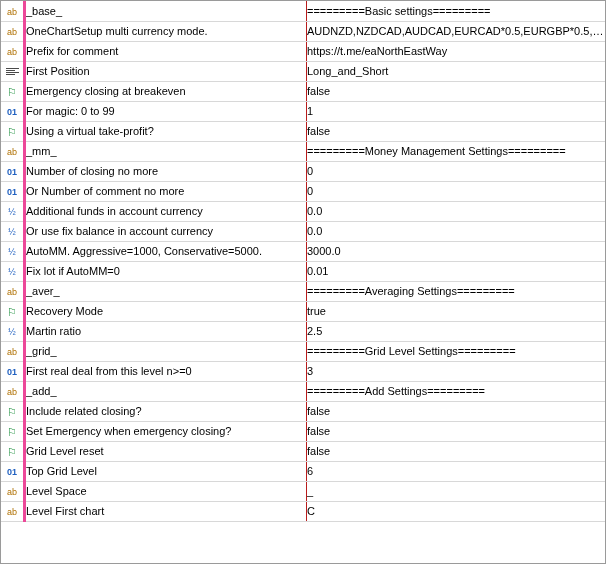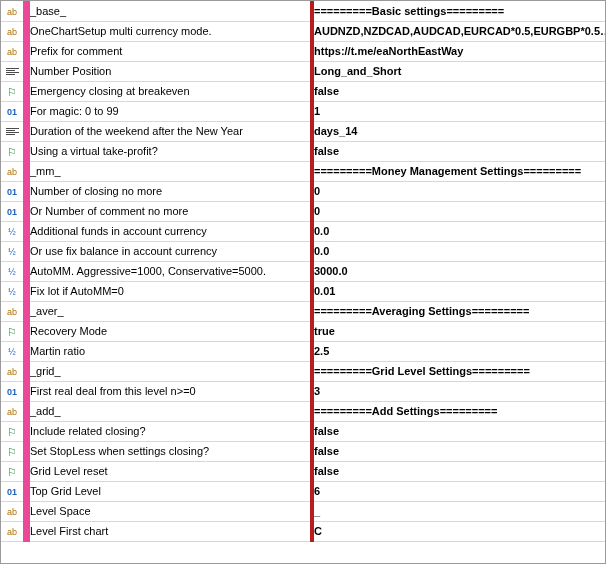--- a/index.html
+++ b/index.html
@@ -36,36 +36,35 @@
     border-bottom: 1px solid #d8d8d8;
     padding: 0;
     vertical-align: middle;
     white-space: nowrap;
     overflow: hidden;
     text-overflow: ellipsis;
     font-size: 11px;
   }
   td.c-icon {
     width: 22px;
-    border-right: 7px solid #ec4899;
+    border-right: 3px solid #ec4899;
     text-align: center;
     background: #ffffff;
     margin-left: 16px;
   }
   td.c-name {
     width: 280px;
-    border-right: 4px solid #b91c1c;
+    border-right: 1px solid #b91c1c;
     padding-left: 4px;
     background: #ffffff;
   }
   td.c-value {
     width: 300px;
     padding-left: 4px;
     background: #ffffff;
-    font-weight: bold;
   }
   .icon {
     display: inline-block;
     width: 16px;
     height: 13px;
     line-height: 13px;
     font-size: 9px;
     font-family: "Liberation Sans", sans-serif;
     text-align: center;
     vertical-align: middle;
@@ -129,39 +128,34 @@
           <td class="c-name">OneChartSetup multi currency mode.</td>
           <td class="c-value">AUDNZD,NZDCAD,AUDCAD,EURCAD*0.5,EURGBP*0.5,GB…</td>
         </tr>
         <tr>
           <td class="c-icon"><span class="icon icon-ab">ab</span></td>
           <td class="c-name">Prefix for comment</td>
           <td class="c-value">https://t.me/eaNorthEastWay</td>
         </tr>
         <tr>
           <td class="c-icon"><span class="icon-list"><i></i><i class="s"></i><i></i><i class="s"></i></span></td>
-          <td class="c-name">Number Position</td>
+          <td class="c-name">First Position</td>
           <td class="c-value">Long_and_Short</td>
         </tr>
         <tr>
           <td class="c-icon"><span class="icon icon-flag">⚐</span></td>
           <td class="c-name">Emergency closing at breakeven</td>
           <td class="c-value">false</td>
         </tr>
         <tr>
           <td class="c-icon"><span class="icon icon-01">01</span></td>
           <td class="c-name">For magic: 0 to 99</td>
           <td class="c-value">1</td>
         </tr>
         <tr>
-          <td class="c-icon"><span class="icon-list"><i></i><i class="s"></i><i></i><i class="s"></i></span></td>
-          <td class="c-name">Duration of the weekend after the New Year</td>
-          <td class="c-value">days_14</td>
-        </tr>
-        <tr>
           <td class="c-icon"><span class="icon icon-flag">⚐</span></td>
           <td class="c-name">Using a virtual take-profit?</td>
           <td class="c-value">false</td>
         </tr>
         <tr>
           <td class="c-icon"><span class="icon icon-ab">ab</span></td>
           <td class="c-name">_mm_</td>
           <td class="c-value">=========Money Management Settings=========</td>
         </tr>
         <tr>
@@ -224,21 +218,21 @@
           <td class="c-name">_add_</td>
           <td class="c-value">=========Add Settings=========</td>
         </tr>
         <tr>
           <td class="c-icon"><span class="icon icon-flag">⚐</span></td>
           <td class="c-name">Include related closing?</td>
           <td class="c-value">false</td>
         </tr>
         <tr>
           <td class="c-icon"><span class="icon icon-flag">⚐</span></td>
-          <td class="c-name">Set StopLess when settings closing?</td>
+          <td class="c-name">Set Emergency when emergency closing?</td>
           <td class="c-value">false</td>
         </tr>
         <tr>
           <td class="c-icon"><span class="icon icon-flag">⚐</span></td>
           <td class="c-name">Grid Level reset</td>
           <td class="c-value">false</td>
         </tr>
         <tr>
           <td class="c-icon"><span class="icon icon-01">01</span></td>
           <td class="c-name">Top Grid Level</td>

